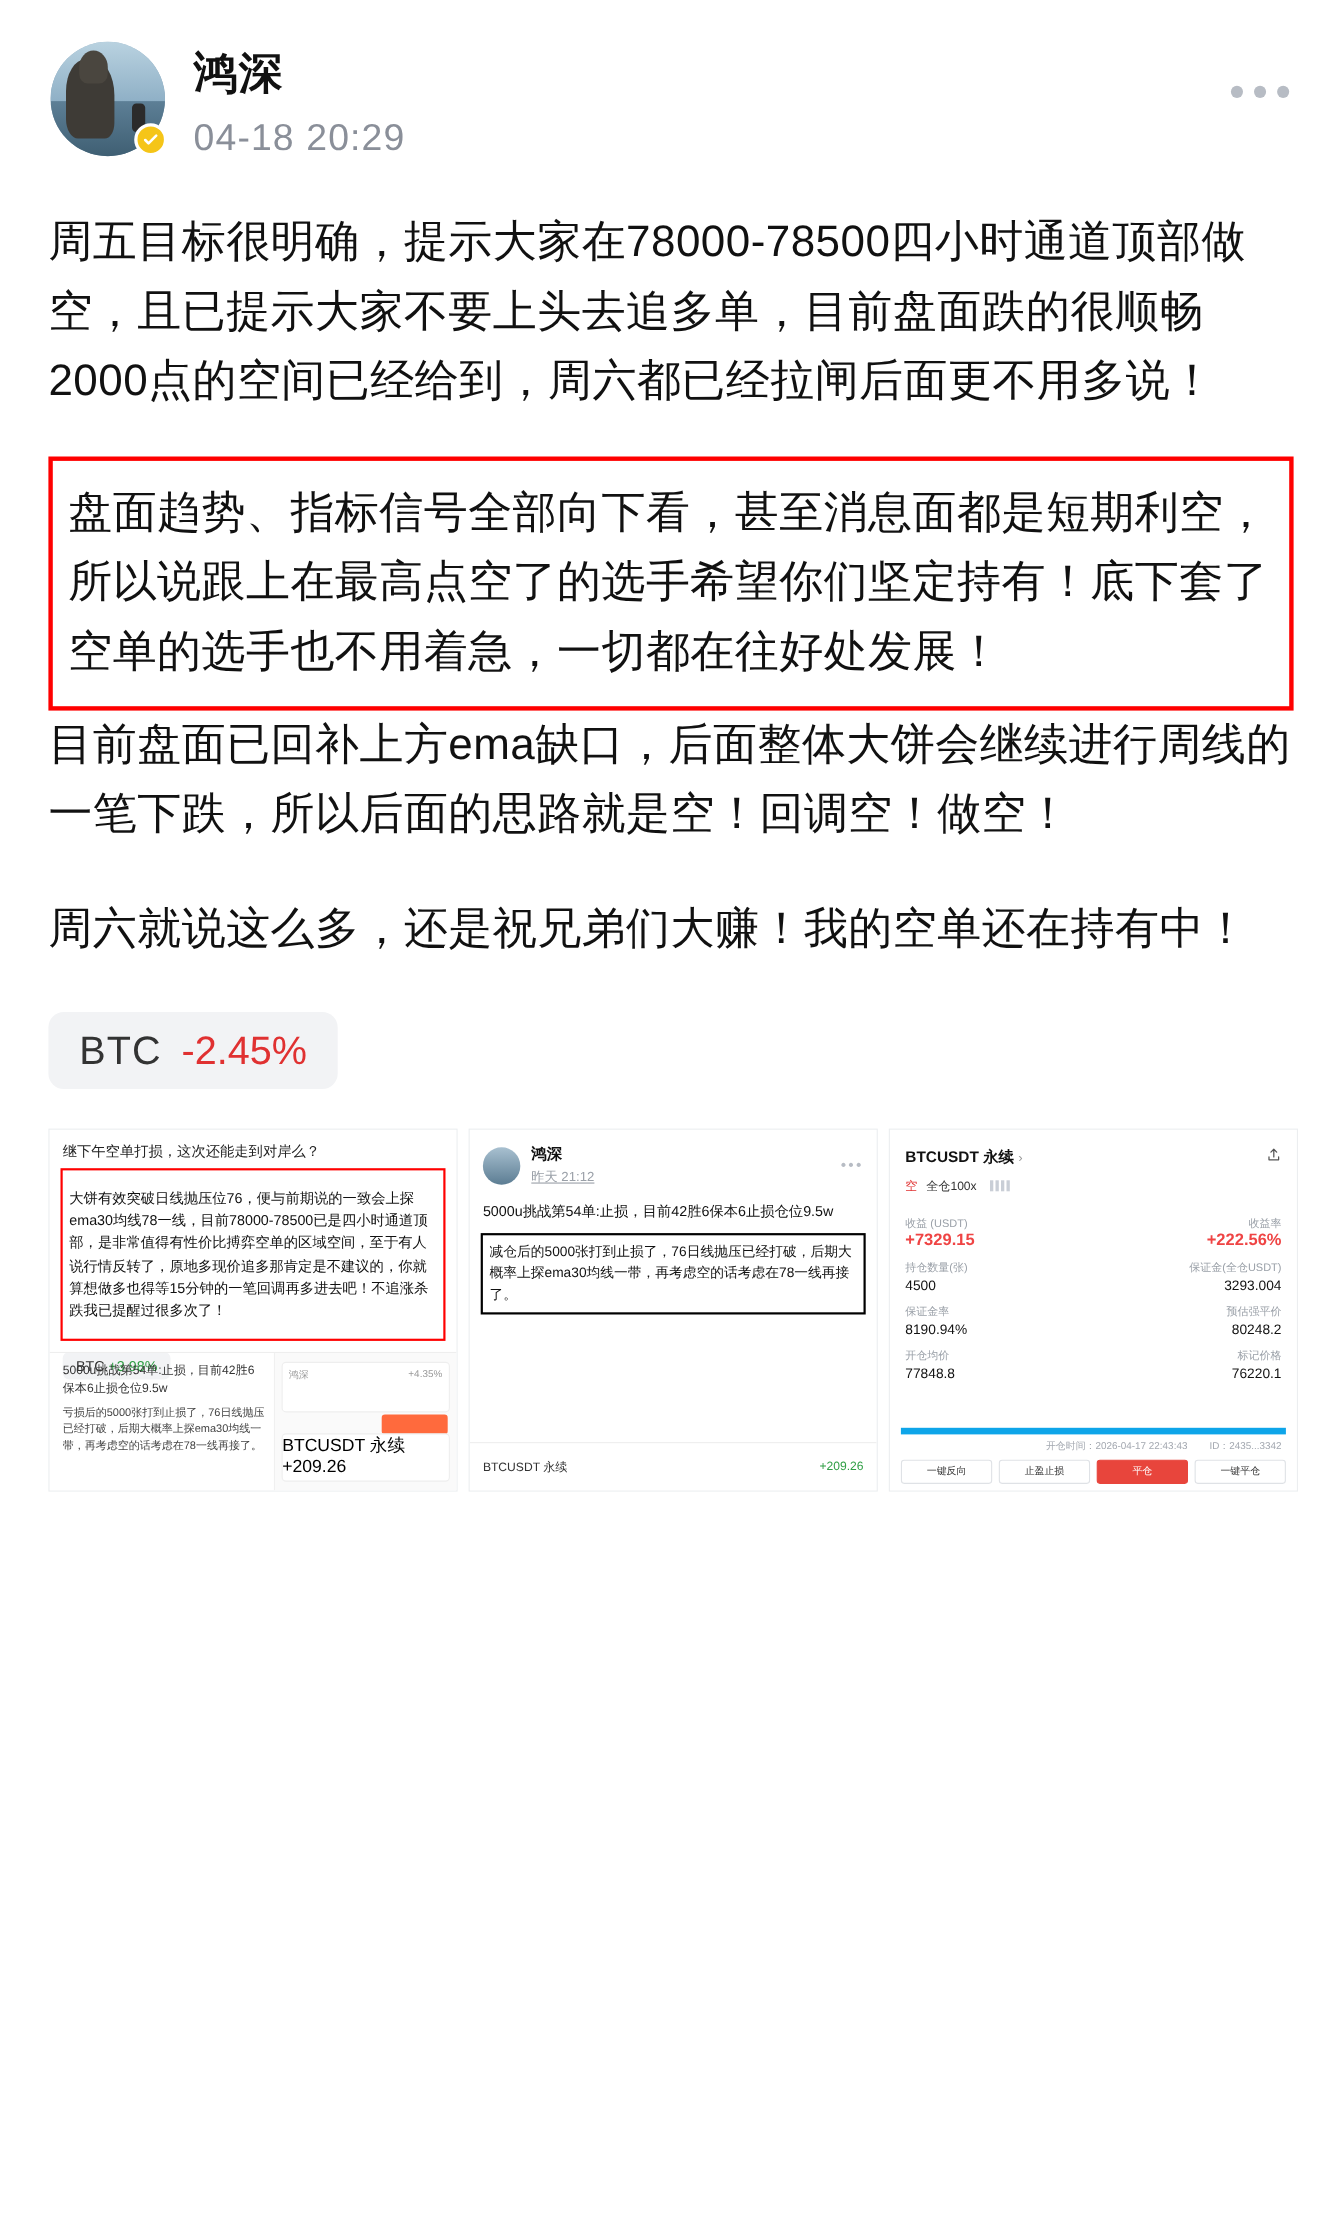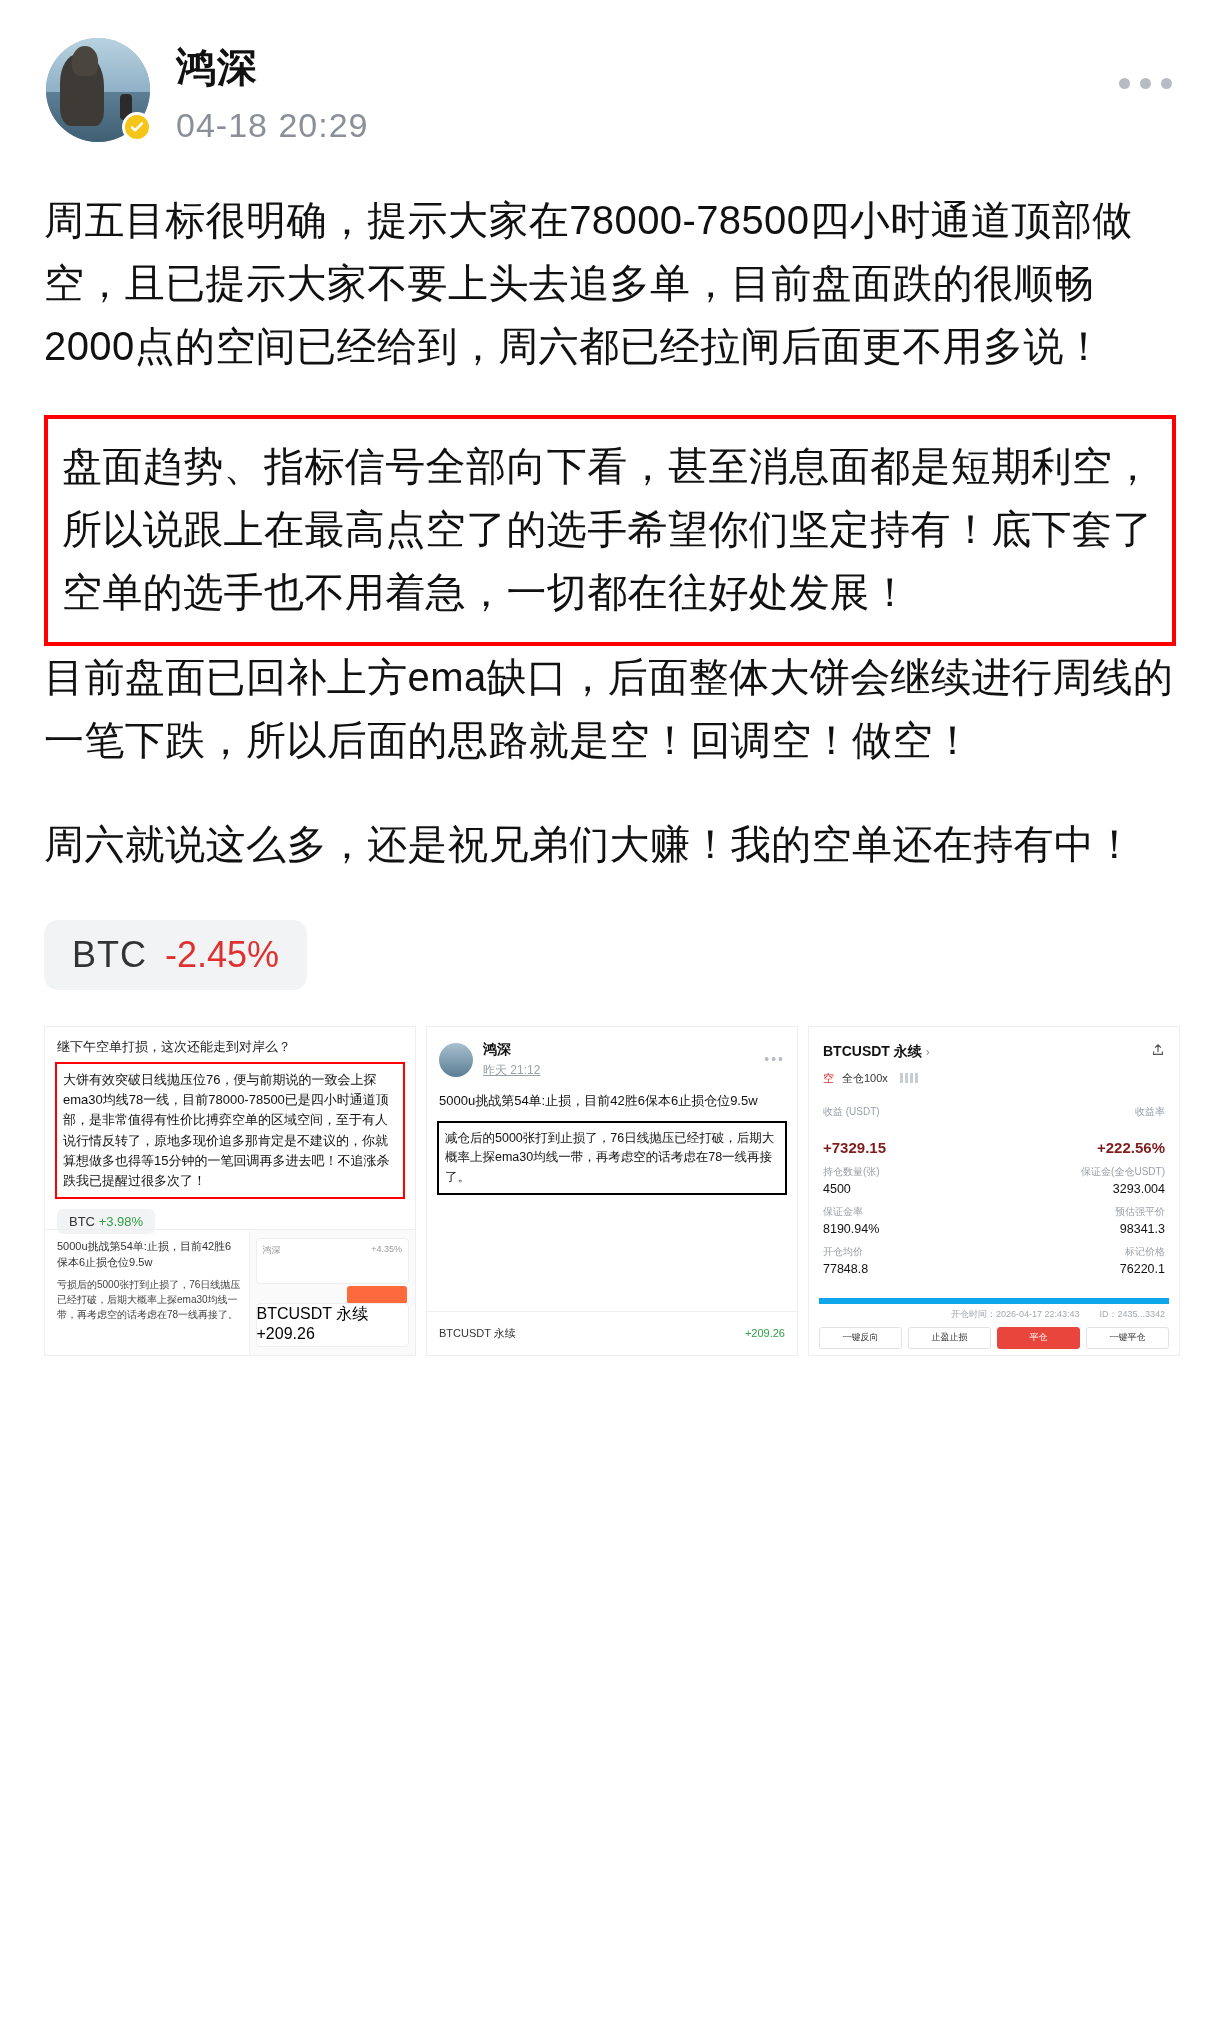--- a/index.html
+++ b/index.html
@@ -174,21 +174,21 @@
   
   .t1-line {
     font-size: 13px;
     color: #222;
     line-height: 1.5;
     padding: 10px 12px 0 12px;
   }
   .t1-box {
     margin: 6px 10px 0 10px;
     border: 2px solid #ff0000;
-    padding: 6px 6px;
+    padding: 16px 6px;
     font-size: 13px;
     line-height: 1.55;
     color: #111;
   }
   .t1-badge {
     display: inline-block;
     margin: 10px 0 0 12px;
     background: #f2f3f5;
     border-radius: 6px;
     padding: 5px 12px;
@@ -332,21 +332,21 @@
   }
   .t3-row {
     display: flex;
     justify-content: space-between;
     margin-top: 9px;
   }
   .t3-cell { width: 48%; }
   .t3-cell.right { text-align: right; }
   .t3-label { font-size: 10px; color: #9aa0a8; }
   .t3-val { font-size: 12.5px; color: #111; margin-top: 3px; }
-  .t3-pl { font-size: 15px; color: #7f1d1d; font-weight: 700; margin-top: 20px; }
+  .t3-pl { font-size: 15px; color: #ef4444; font-weight: 700; margin-top: 0; }
   .t3-foot {
     position: absolute;
     left: 0; right: 0; bottom: 0;
     padding: 0 10px 6px 10px;
   }
   .t3-meta {
     display: flex;
     justify-content: flex-end;
     font-size: 9px;
     color: #a3a8b0;
@@ -514,21 +514,21 @@
             <div class="t3-val">3293.004</div>
           </div>
         </div>
         <div class="t3-row">
           <div class="t3-cell">
             <div class="t3-label">保证金率</div>
             <div class="t3-val">8190.94%</div>
           </div>
           <div class="t3-cell right">
             <div class="t3-label">预估强平价</div>
-            <div class="t3-val">98341.3</div>
+            <div class="t3-val">80248.2</div>
           </div>
         </div>
         <div class="t3-row">
           <div class="t3-cell">
             <div class="t3-label">开仓均价</div>
             <div class="t3-val">77848.8</div>
           </div>
           <div class="t3-cell right">
             <div class="t3-label">标记价格</div>
             <div class="t3-val">76220.1</div>

